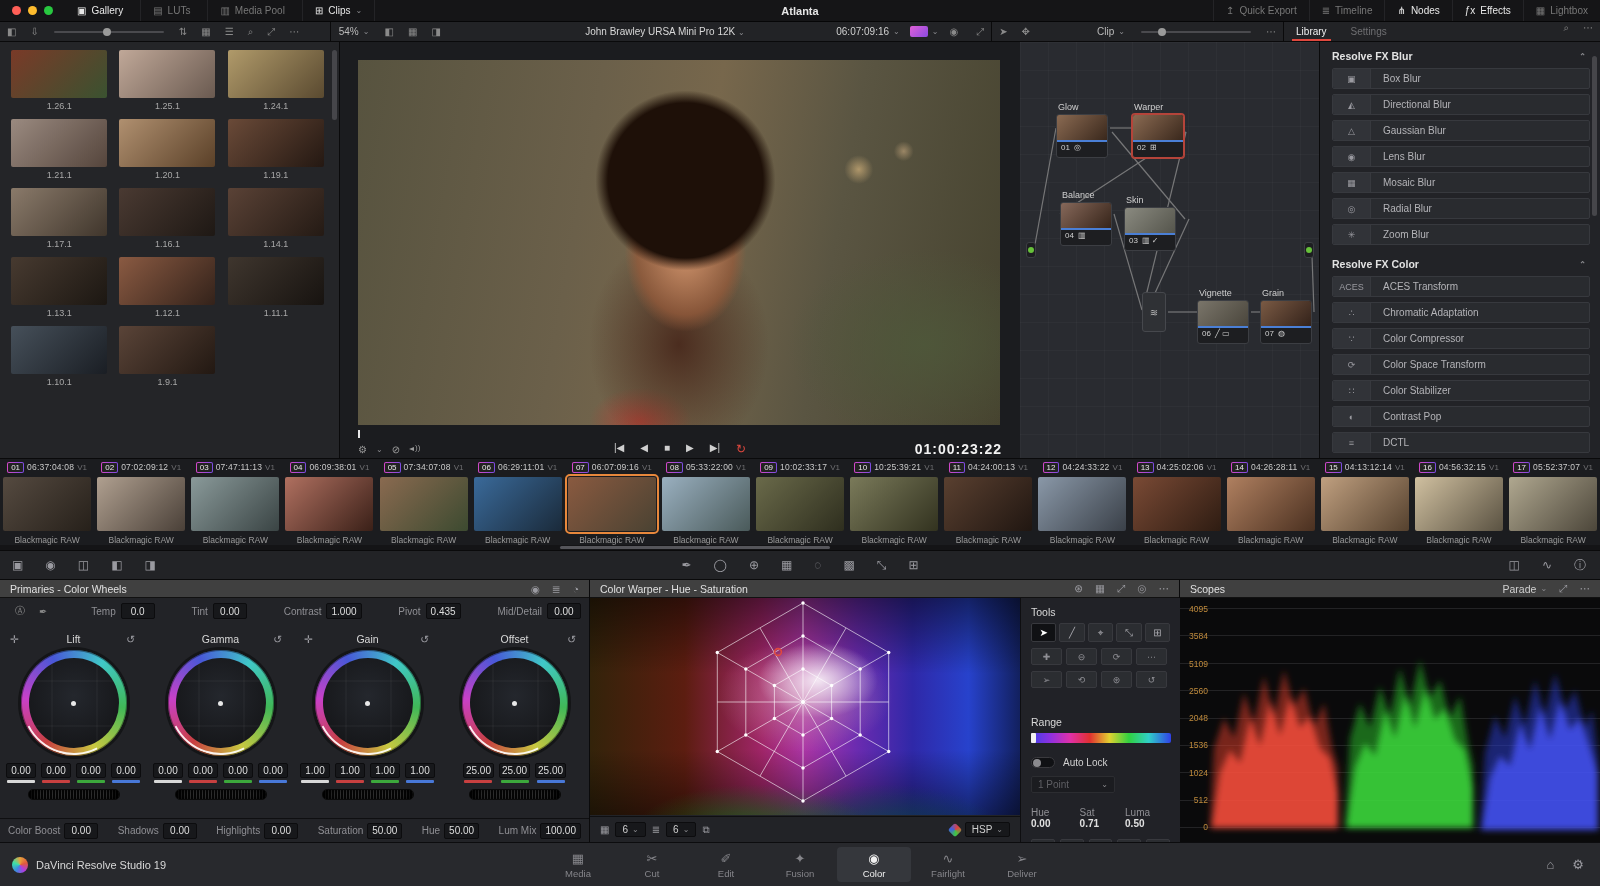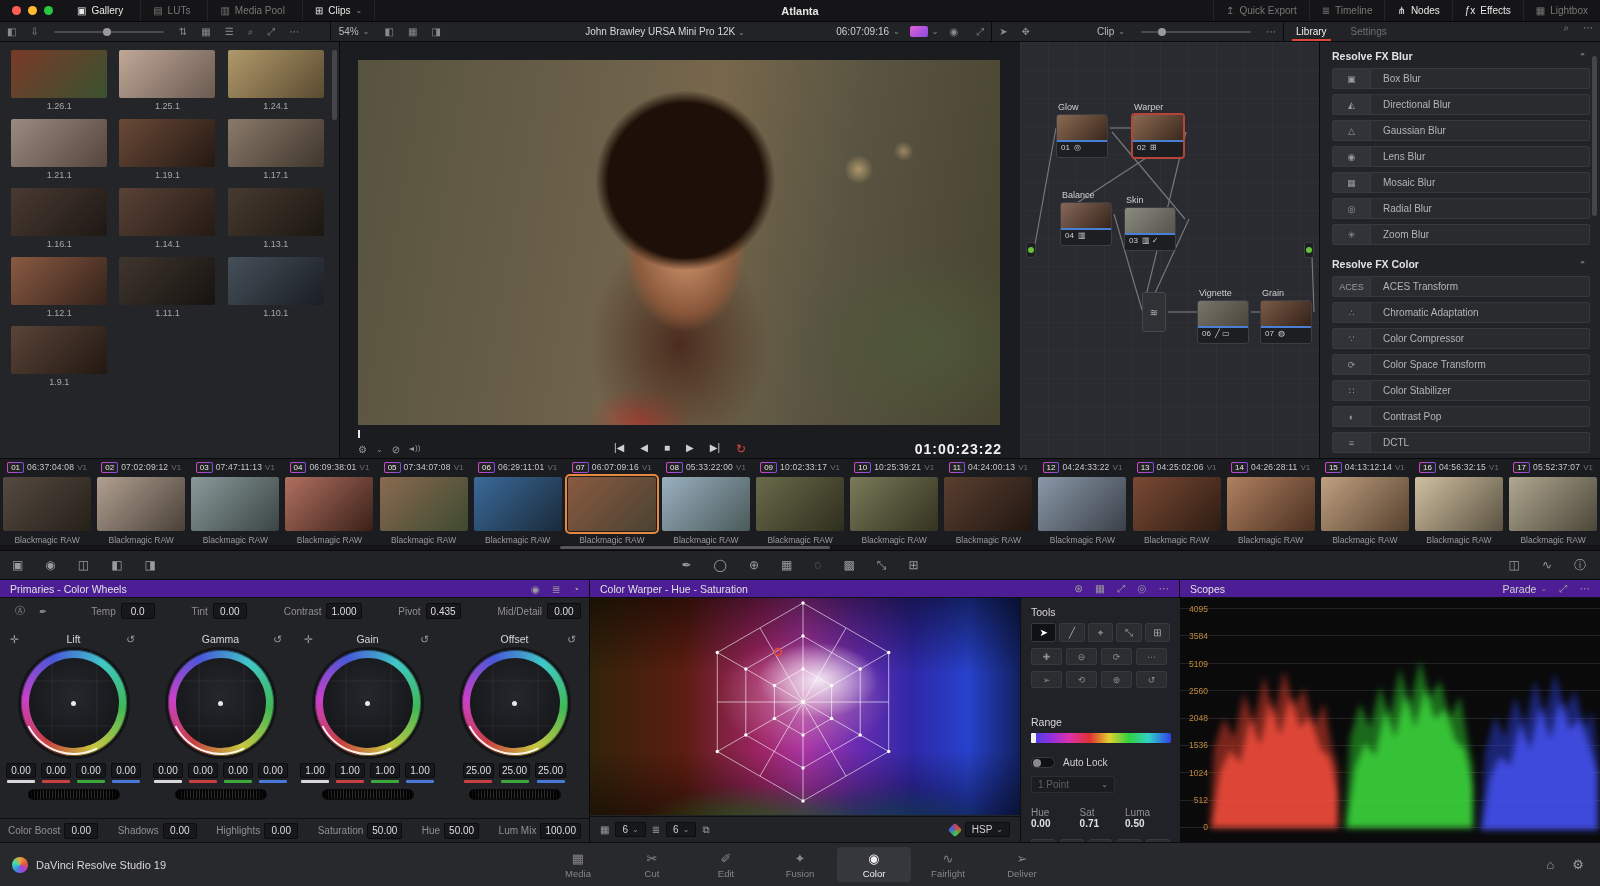--- a/index.html
+++ b/index.html
@@ -107,21 +107,21 @@
   #hscroll i { position:absolute; left:560px; width:270px; top:1px; height:3px; border-radius:2px; background:#55555a; }
 
   
   #midbar { position:absolute; left:0; top:550px; width:1600px; height:30px; background:#222326; border-top:1px solid #0a0a0b; border-bottom:1px solid #0a0a0b; display:flex; align-items:center; }
   .mb-group { display:flex; gap:22px; align-items:center; color:#9a9aa0; font-size:12px; }
   #mb-left { padding-left:12px; }
   #mb-center { position:absolute; left:0; right:0; justify-content:center; }
   #mb-right { margin-left:auto; padding-right:14px; z-index:2; }
 
   
-  .panel-h { height:18px; background:#4c1d95; border-bottom:1px solid #111; display:flex; align-items:center; padding:0 10px; color:#e0e0e0; font-size:10.5px; }
+  .panel-h { height:18px; background:#404040; border-bottom:1px solid #111; display:flex; align-items:center; padding:0 10px; color:#e0e0e0; font-size:10.5px; }
   .panel-h .ics { margin-left:auto; display:flex; gap:12px; color:#9a9aa0; }
 
   
   #primaries { position:absolute; left:0; top:580px; width:590px; height:262px; background:#222327; border-right:1px solid #0a0a0b; }
   #prim-controls { display:flex; align-items:center; height:26px; padding:0 8px; color:#8f8f94; }
   .pc-item { display:flex; align-items:center; gap:5px; margin-left:auto; }
   .vbox { background:#17181b; border:1px solid #0c0c0e; border-radius:2px; color:#dedede; min-width:34px; text-align:center; padding:1.5px 4px; }
   #wheels { display:flex; }
   .wcol { width:147px; display:flex; flex-direction:column; align-items:center; position:relative; }
   .whead { display:flex; align-items:center; justify-content:center; gap:6px; width:100%; height:14px; margin-top:8px; color:#d8d8d8; font-size:10.5px; }
@@ -347,20 +347,24 @@
         <div class="still">
           <div class="th" style="--c1: #b09a6a; --c2: #5a4a30;"></div>
           <div class="lb">1.24.1</div>
         </div>
 
         <div class="still">
           <div class="th" style="--c1: #9a8a80; --c2: #55453c;"></div>
           <div class="lb">1.21.1</div>
         </div>
 
+        <div class="still">
+          <div class="th" style="--c1: #b09070; --c2: #5a4028;"></div>
+          <div class="lb">1.20.1</div>
+        </div>
 
         <div class="still">
           <div class="th" style="--c1: #6a4a38; --c2: #241812;"></div>
           <div class="lb">1.19.1</div>
         </div>
 
         <div class="still">
           <div class="th" style="--c1: #8a7a6a; --c2: #40362c;"></div>
           <div class="lb">1.17.1</div>
         </div>

